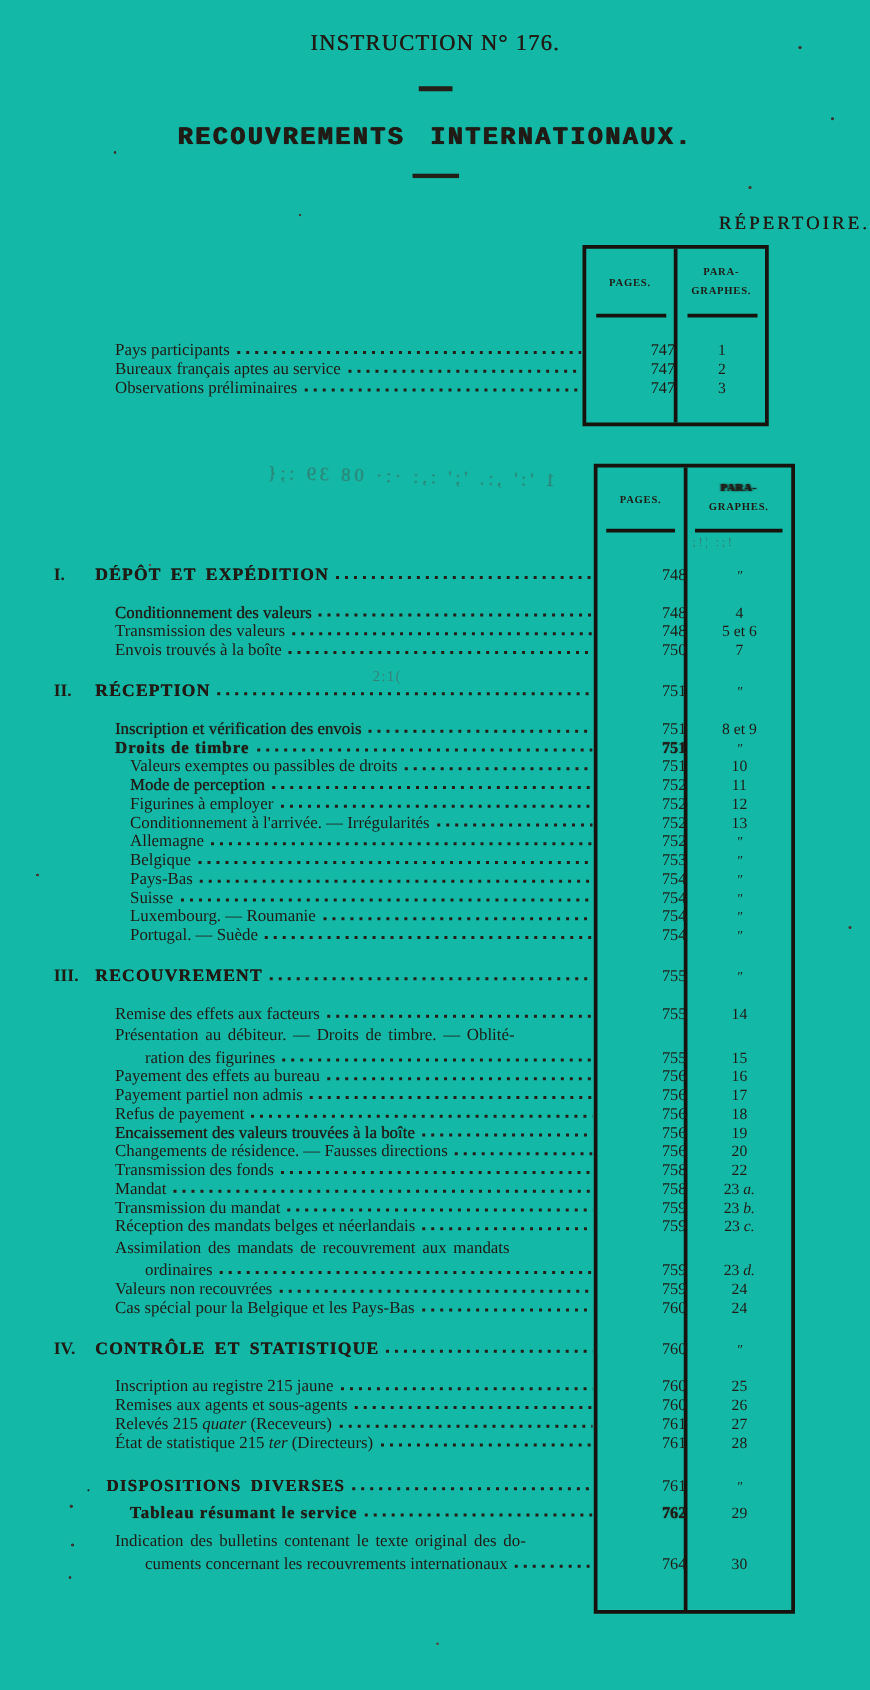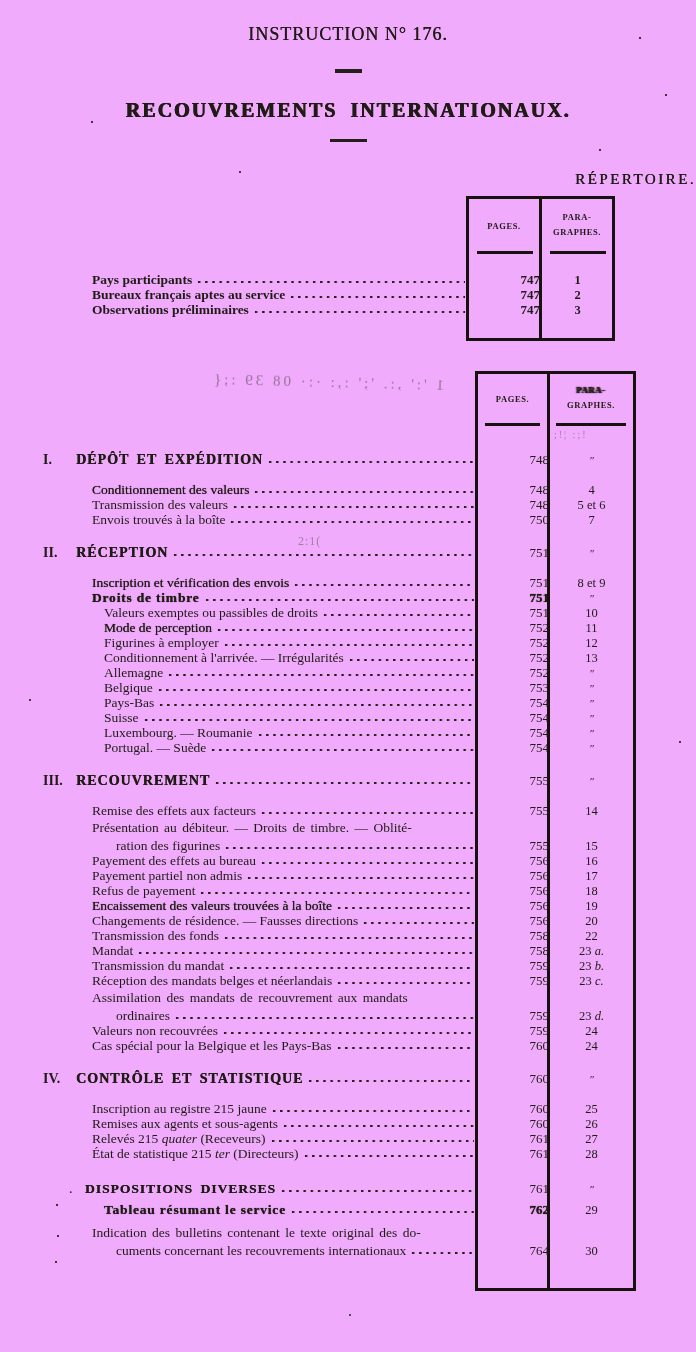--- a/index.html
+++ b/index.html
@@ -1,18 +1,18 @@
 <!DOCTYPE html>
 <html><head>
 <meta charset="utf-8">
 <style>
   html,body{margin:0;padding:0;background:#e9e7e2;}
   .sheet{
     position:relative;width:696px;height:1352px;margin:0 auto;
-    background:#f0abfc;color:#201b15;overflow:hidden;
+    background:#14b8a6;color:#201b15;overflow:hidden;
     font-family:"Liberation Serif","DejaVu Serif",serif;
   }
   
   .sheet::before{
     content:"";position:absolute;inset:0;pointer-events:none;
     background-image:
       radial-gradient(circle at 640px 38px,#3a352e 1px,transparent 1.6px),
       radial-gradient(circle at 92px 122px,#3a352e .8px,transparent 1.4px),
       radial-gradient(circle at 600px 150px,#443e36 1px,transparent 1.6px),
       radial-gradient(circle at 240px 172px,#443e36 .8px,transparent 1.3px),
@@ -25,21 +25,21 @@
       radial-gradient(circle at 350px 1315px,#54504a .8px,transparent 1.3px),
       radial-gradient(circle at 120px 452px,#54504a .8px,transparent 1.3px);
     background-repeat:no-repeat;
   }
   
   .hdr-title{position:absolute;top:24px;left:0;width:100%;text-align:center;
     font-size:18px;letter-spacing:1px;text-shadow:.4px 0 0 currentColor;}
   .rule1{position:absolute;top:69px;left:335px;width:27px;height:4px;background:#241f19;}
   .hdr-main{position:absolute;top:99px;left:0;width:100%;text-align:center;
     font-size:20px;font-weight:bold;letter-spacing:2px;word-spacing:6px;
-    text-shadow:.8px 0 0 currentColor,0 0 .6px currentColor;}
+    text-shadow:.8px 0 0 currentColor,0 0 .6px currentColor;font-family:Liberation Mono, monospace;}
   .rule2{position:absolute;top:139px;left:330px;width:37px;height:3px;background:#241f19;
     box-shadow:0 0 .5px #241f19;}
   .hdr-rep{position:absolute;top:171px;left:0;width:100%;text-align:right;
     font-size:15px;letter-spacing:2.5px;text-shadow:.3px 0 0 currentColor;}
   
   .tablebox{position:absolute;box-sizing:border-box;border:3px solid #17120d;}
   .t1{left:466px;top:196px;width:149px;height:145px;}
   .t2{left:475px;top:371px;width:161px;height:920px;border-width:3.5px;}
   .colline{position:absolute;top:0;height:100%;width:3px;background:#17120d;}
   .t1 .colline{left:70px;}
@@ -51,21 +51,21 @@
   .t2 .hc-pages{left:0;width:69px;top:18px;}
   .t2 .hc-para{left:72px;width:82px;top:9px;}
   .hrule{position:absolute;height:3px;background:#17120d;}
   .t1 .hr-pages{left:8px;width:56px;top:52px;}
   .t1 .hr-para{left:81px;width:56px;top:52px;}
   .t2 .hr-pages{left:7px;width:55px;top:49px;}
   .t2 .hr-para{left:78px;width:70px;top:49px;}
   .smear{filter:blur(.6px);text-shadow:-1px 0 1.2px currentColor,1px 0 1.2px currentColor;}
   
   .rows{position:absolute;left:40px;}
-  .t1rows{top:272px;width:575px;font-weight:bold;}
+  .t1rows{top:272px;width:575px;}
   .t2rows{top:434px;width:594px;}
   .row{display:flex;align-items:baseline;height:15px;line-height:15px;font-size:13.5px;}
   .row .txt{white-space:nowrap;}
   .leader{flex:1;height:4px;align-self:flex-end;margin:0 3px 3px 5px;
     background-image:radial-gradient(circle at 2px 2px,#241e17 1.15px,rgba(0,0,0,0) 1.5px);
     background-size:7.2px 4px;background-repeat:repeat-x;min-width:8px;}
   .pg{width:72px;flex:none;text-align:right;font-size:13px;}
   .pa{flex:none;text-align:center;font-size:12.5px;}
   .t1rows .pa{width:75px;}
   .t2rows .pa{width:85px;}

